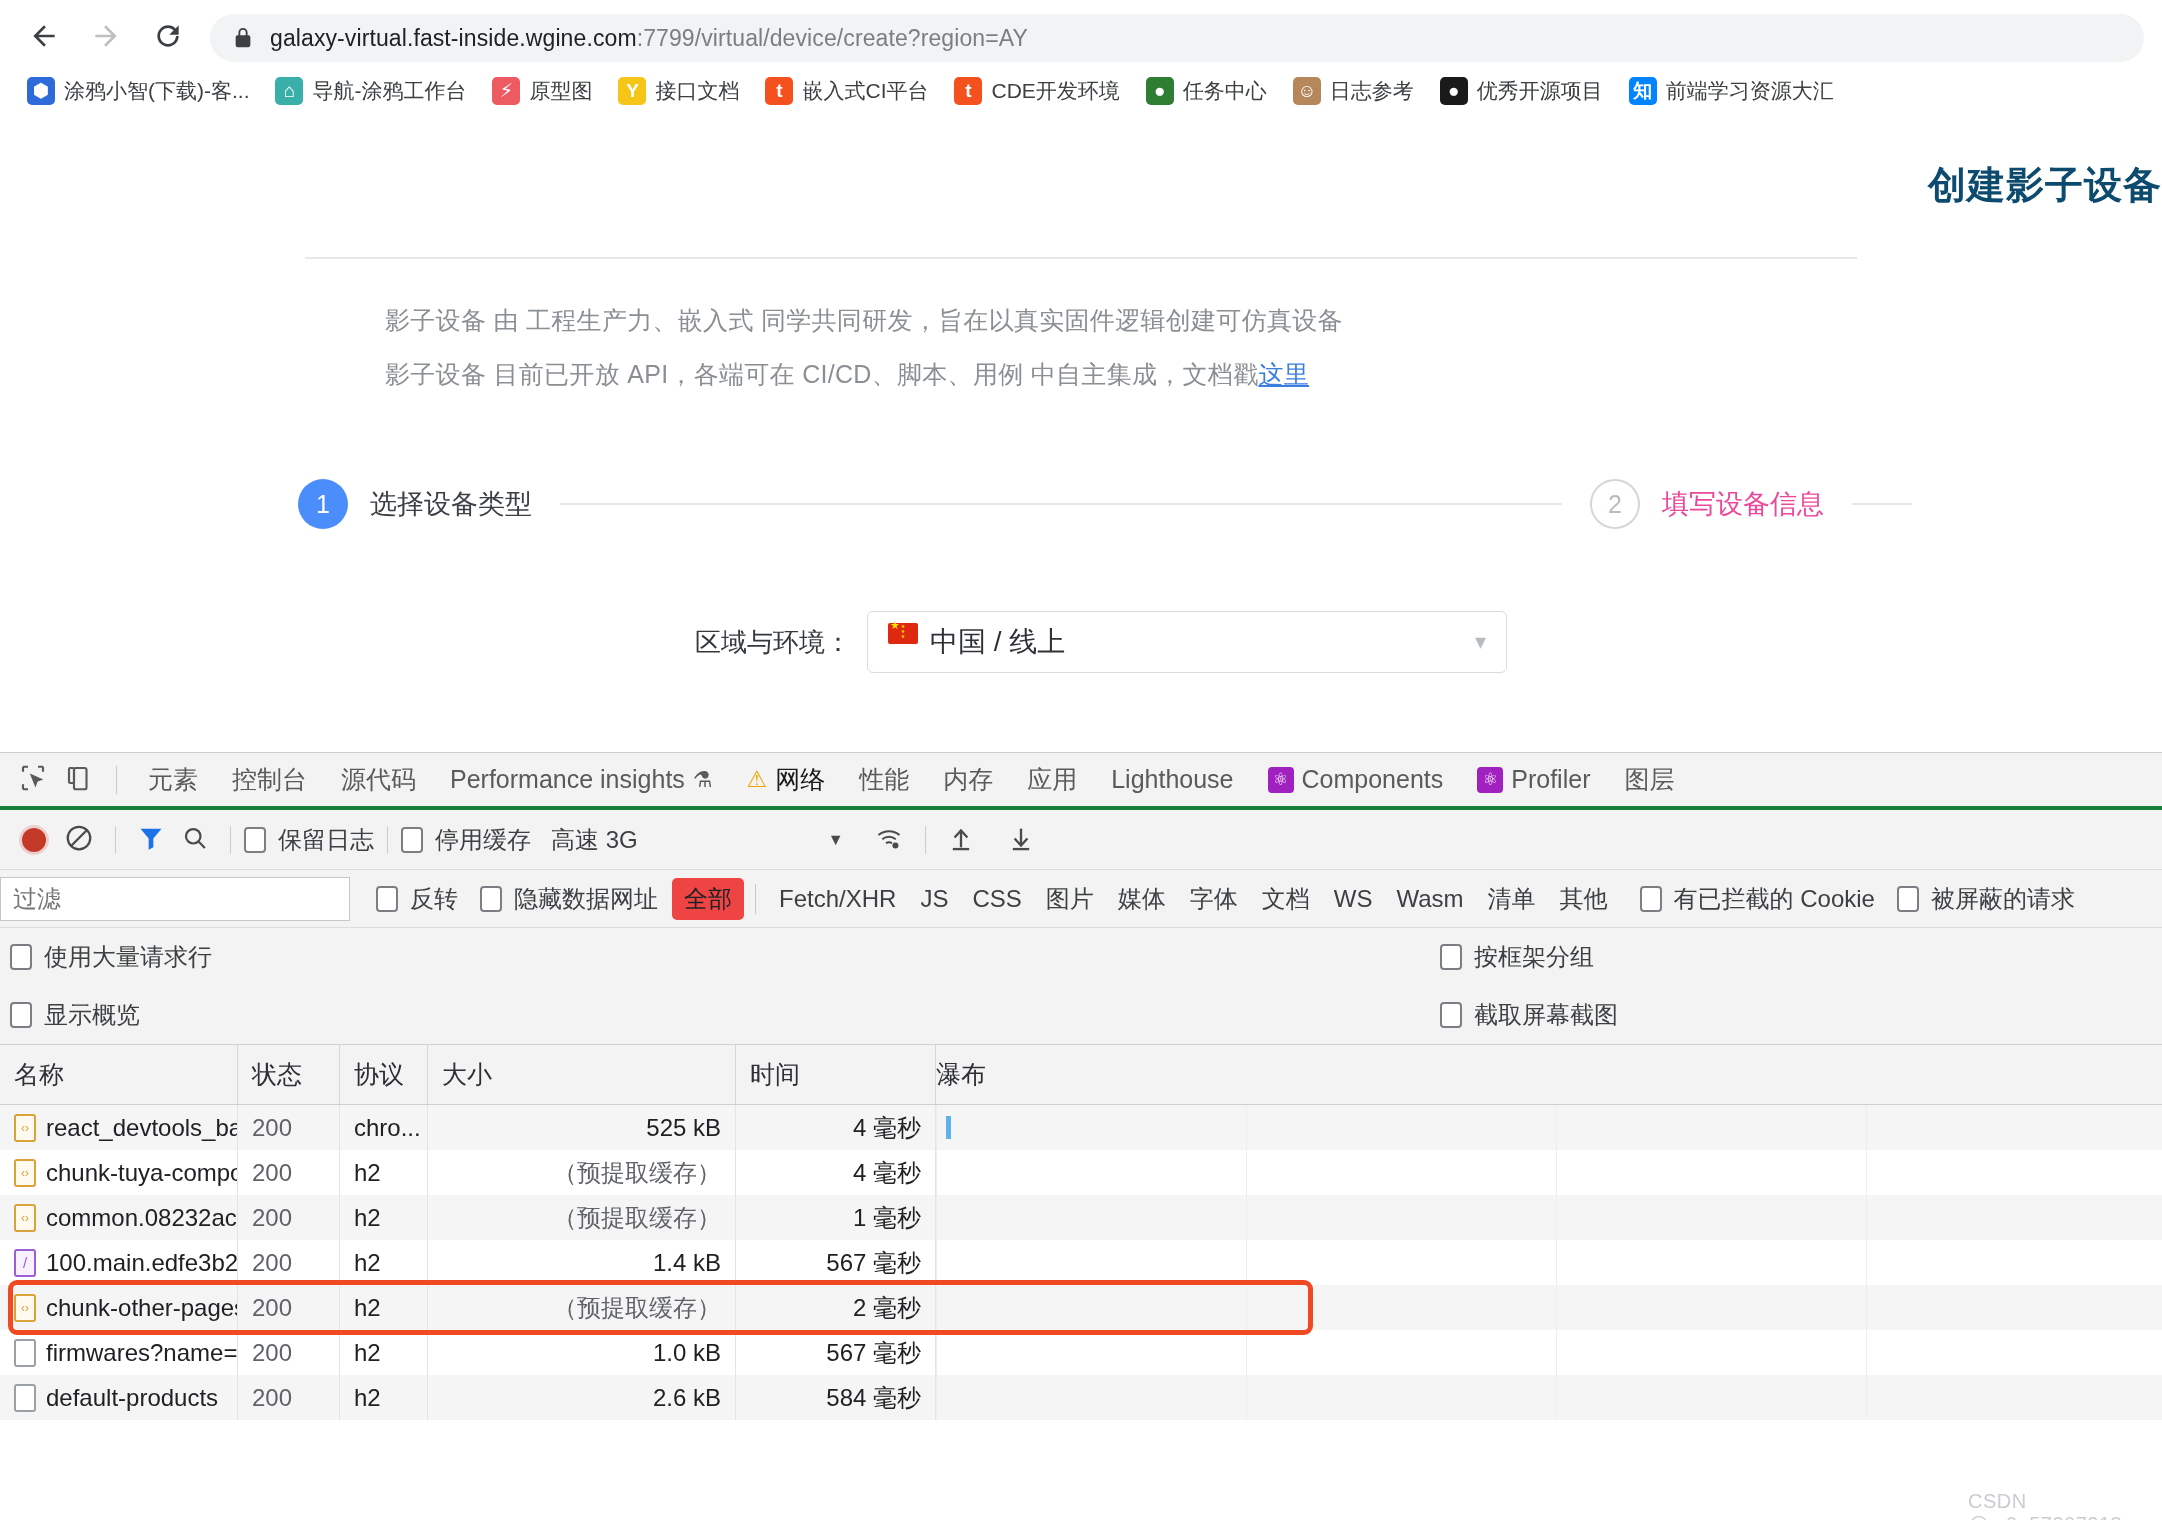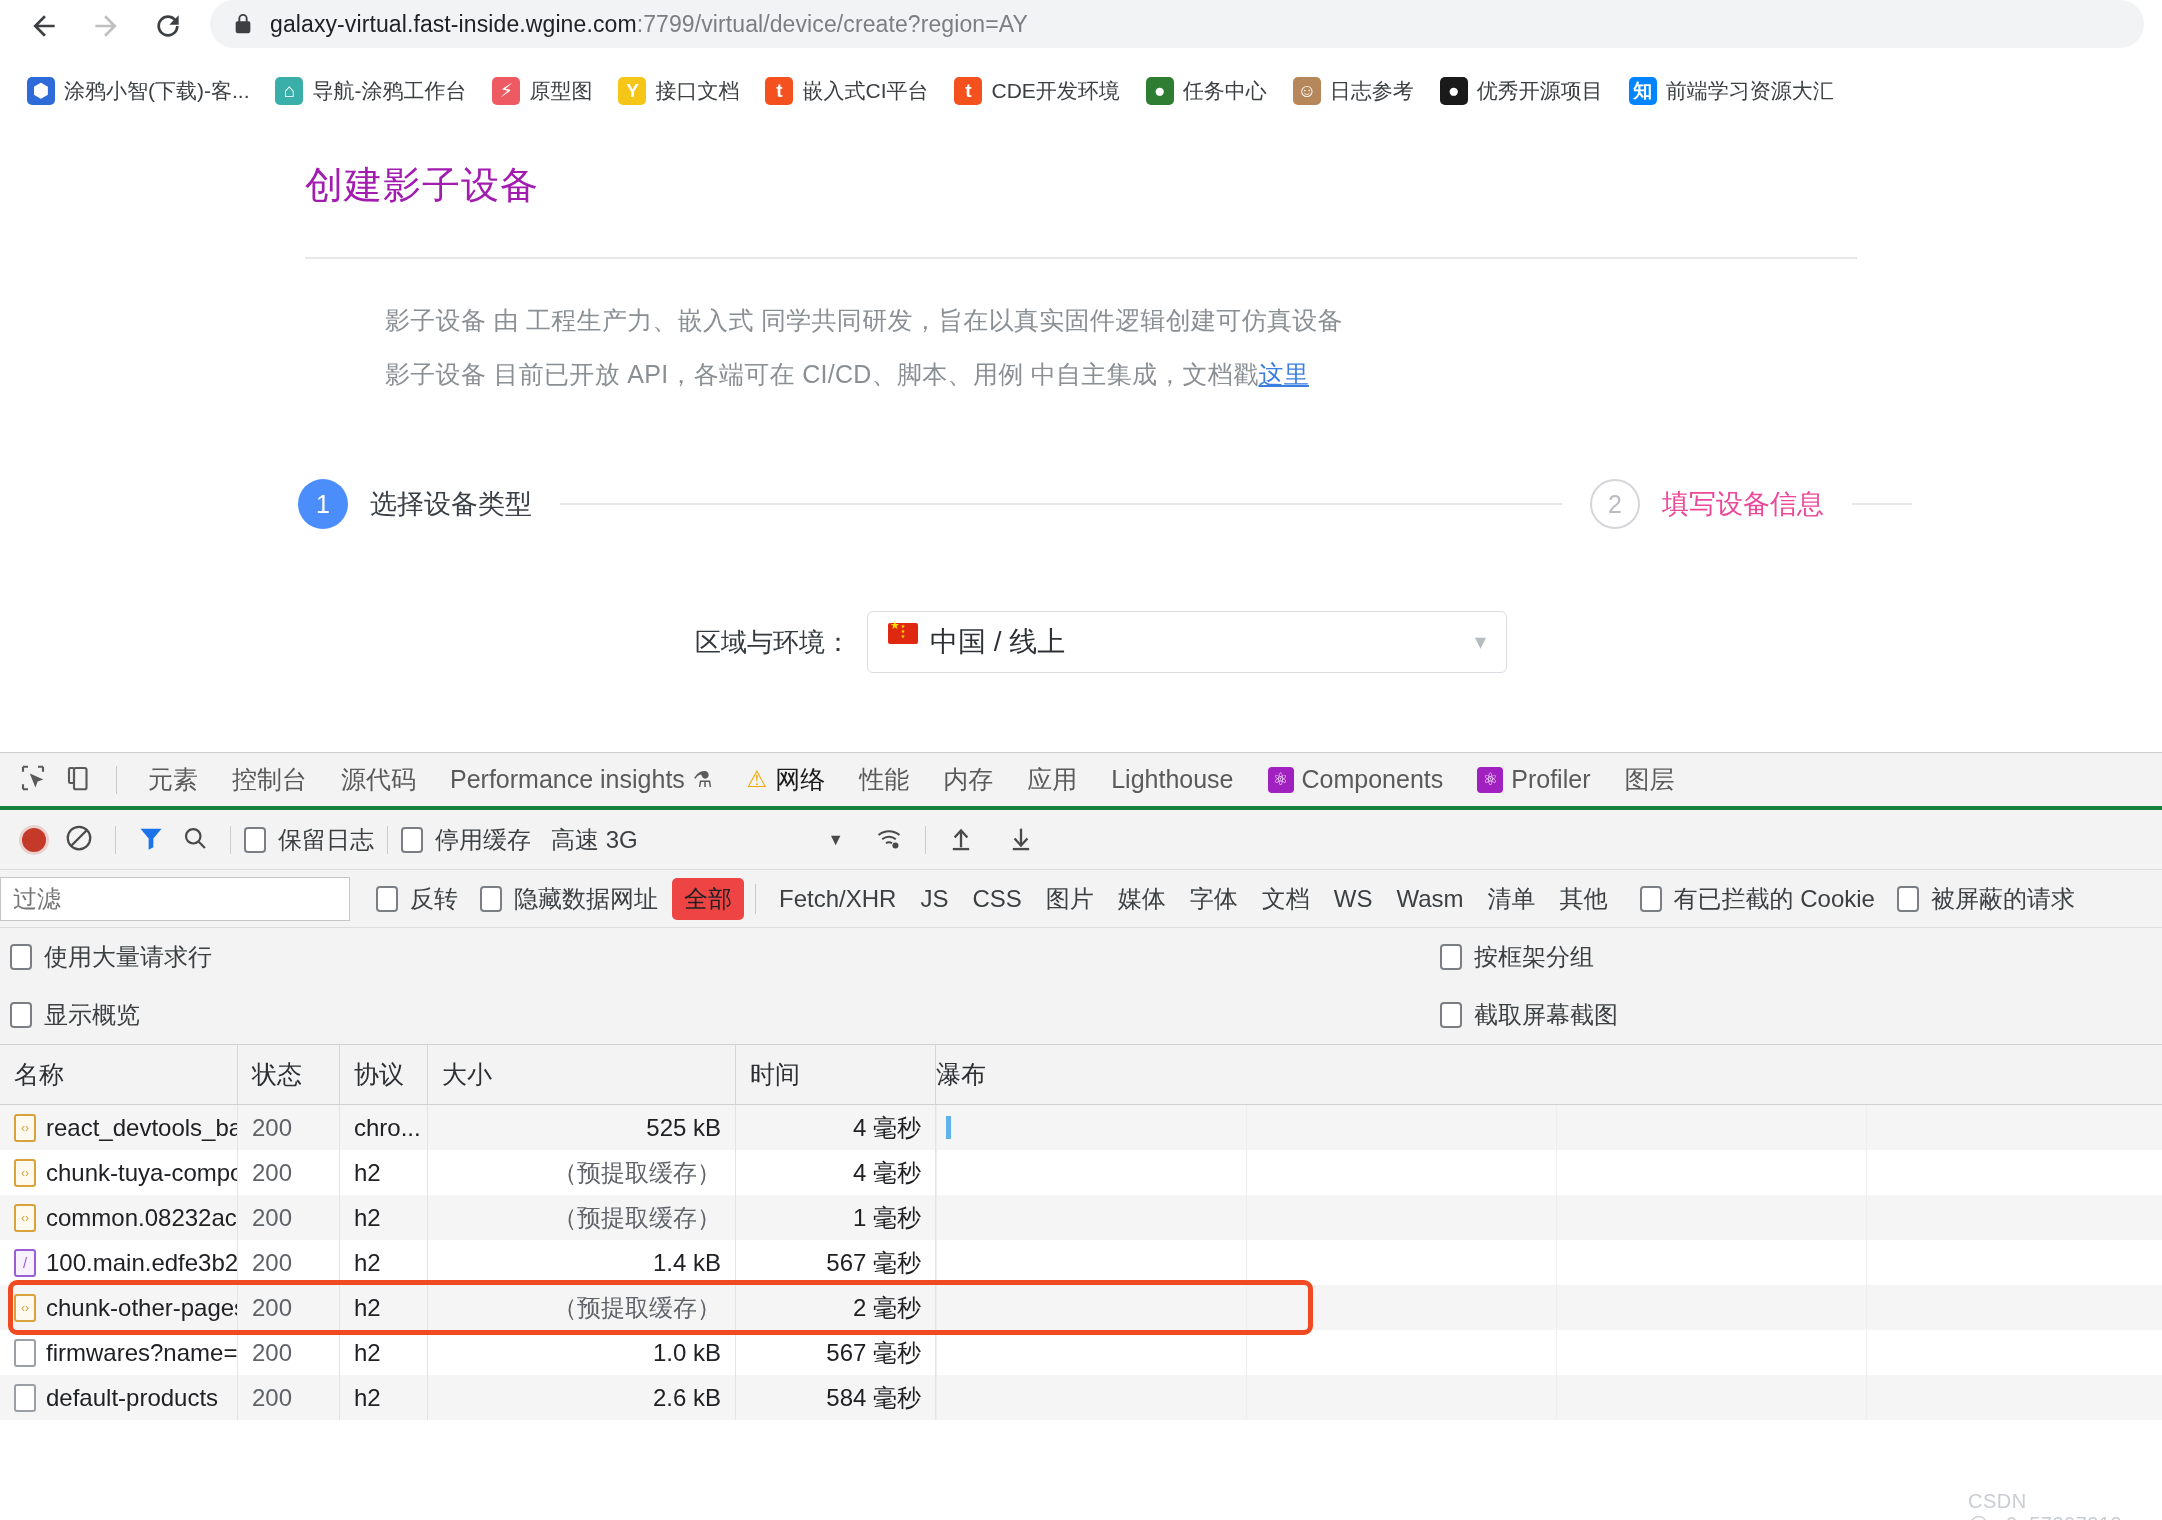--- a/index.html
+++ b/index.html
@@ -7,21 +7,21 @@
     width: 2162px; height: 1520px;
     background: #ffffff;
     font-family: "Liberation Sans", "DejaVu Sans", sans-serif;
     overflow: hidden;
   }
 
   
   .browser-chrome { width: 2162px; background: #ffffff; }
 
   .omnibar-row {
-    height: 62px; display: flex; align-items: flex-start;
+    height: 62px; display: flex; align-items: flex-end;
     padding: 0 18px; gap: 10px;
   }
   .nav-btn {
     width: 52px; height: 52px; border-radius: 50%;
     display: flex; align-items: center; justify-content: center;
     background: transparent; border: none; cursor: pointer;
   }
   .nav-btn svg { display: block; }
   .nav-btn.disabled svg { opacity: .33; }
 
@@ -56,22 +56,22 @@
     color: #fff; font-weight: bold;
   }
 
   
   .page-viewport {
     width: 2162px; height: 632px; background: #fff;
     padding: 0; position: relative; overflow: hidden;
   }
   .page-inner { padding: 40px 0 0 0; }
   .page-title {
-    font-size: 38px; font-weight: normal; color: #a21caf;
-    margin-left: 305px; letter-spacing: 1px;
+    font-size: 38px; font-weight: bold; color: #0c4a6e;
+    margin-left: 305px; letter-spacing: 1px; text-align: right;
   }
   .title-divider {
     margin: 46px 305px 0 305px; height: 2px; background: #e8e8e8;
   }
   .desc-block { margin: 34px 0 0 385px; }
   .desc-line {
     font-size: 25px; color: #8a8f94; line-height: 54px; letter-spacing: .3px;
   }
   .desc-link { color: #3b7de0; text-decoration: underline; cursor: pointer; }
 

